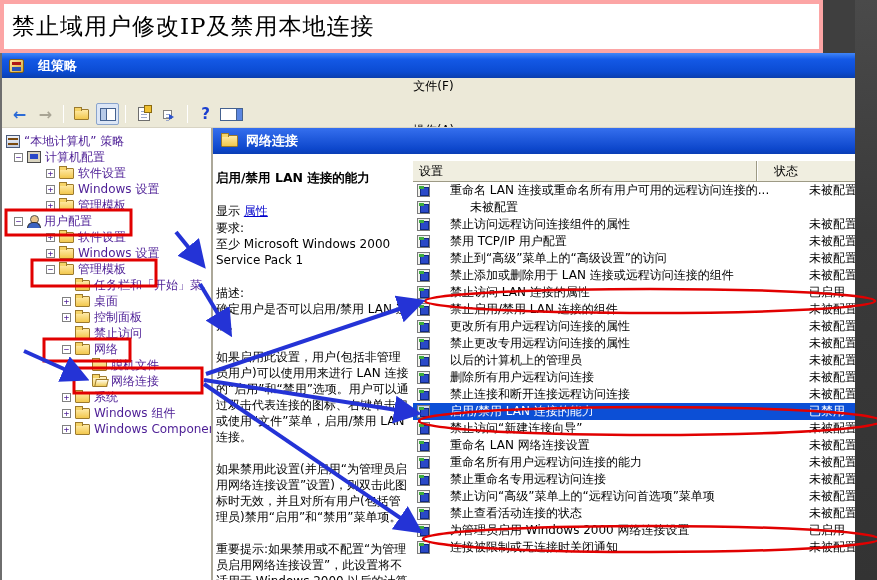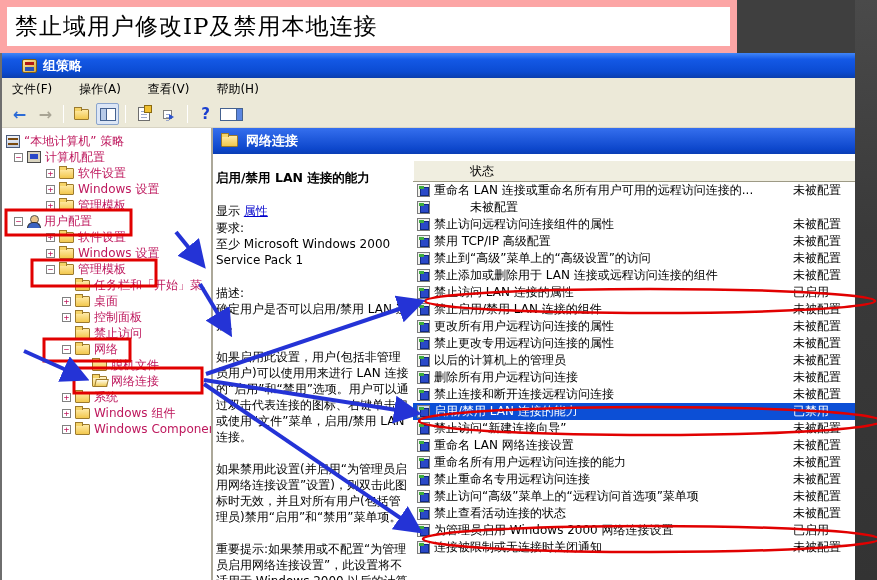--- a/index.html
+++ b/index.html
@@ -1,33 +1,33 @@
 <!DOCTYPE html>
 <html><head>
 <meta charset="utf-8">
 <style>
   html,body{margin:0;padding:0;width:877px;height:580px;overflow:hidden;background:#3f3f3f;
     font-family:"DejaVu Sans",sans-serif;-webkit-font-smoothing:none;}
   *{box-sizing:border-box;}
 
   
-  .banner{position:absolute;left:0;top:0;width:737px;height:53px;background:#fff;
-    border:7px solid #fca5a5;display:flex;align-items:center;padding-left:8px;
+  .banner{position:absolute;left:0;top:0;width:823px;height:53px;background:#fff;
+    border:4px solid #fca5a5;display:flex;align-items:center;padding-left:8px;
     font-family:"DejaVu Serif",serif;font-size:23px;color:#000;letter-spacing:1px;}
 
   
   .window{position:absolute;left:0;top:53px;width:855px;height:527px;background:#ece9d8;
     border-left:2px solid #6e6e6e;display:flex;flex-direction:column;}
   .titlebar{height:25px;background:linear-gradient(180deg,#4186f7 0%,#1459e6 25%,#0b4bd2 75%,#0a3eae 100%);
-    display:flex;align-items:center;gap:6px;padding-left:20px;color:#fff;font-weight:bold;font-size:13px;}
+    display:flex;align-items:center;gap:14px;padding-left:7px;color:#fff;font-weight:bold;font-size:13px;}
   .app-icon{width:15px;height:14px;background:linear-gradient(135deg,#ffe9a0,#d8a93c);
     border:1px solid #7c5c14;border-radius:2px;position:relative;}
   .app-icon:before{content:"";position:absolute;left:2px;top:2px;width:9px;height:3px;background:#b01818;}
   .app-icon:after{content:"";position:absolute;left:2px;top:7px;width:9px;height:4px;background:#2a53b8;}
-  .menubar{height:23px;display:flex;align-items:center;gap:27px;padding-left:10px;font-size:12px;color:#000;}
+  .menubar{height:23px;display:flex;align-items:center;gap:27px;padding-left:10px;font-size:12px;color:#000;flex-direction:column;}
   .menubar span{cursor:default;}
   .toolbar{height:27px;display:flex;align-items:center;gap:3px;padding-left:6px;
     border-bottom:1px solid #d8d4c4;}
   .tbtn{width:23px;height:22px;display:flex;align-items:center;justify-content:center;font-size:14px;}
   .tbtn.pressed{border:1px solid #8aa4cc;background:#dce6f6;border-radius:2px;}
   .tsep{width:1px;height:18px;background:#aca899;margin:0 3px;border-right:1px solid #fff;}
   .g-back{color:#2b6bd6;font-weight:bold;font-size:16px;}
   .g-fwd{color:#a8a494;font-weight:bold;font-size:16px;}
   .sheet{width:12px;height:14px;background:#fff;border:1px solid #6d6d6d;position:relative;}
   .sheet:before{content:"";position:absolute;left:2px;top:3px;right:2px;height:7px;
@@ -38,21 +38,21 @@
   .panes{width:16px;height:13px;border:1px solid #44618f;background:#fff;position:relative;}
   .panes:before{content:"";position:absolute;left:0;top:0;bottom:0;width:5px;background:#b8cbe8;border-right:1px solid #44618f;}
   .panes.right:before{left:auto;right:0;background:#5b86e0;border-right:none;border-left:1px solid #44618f;}
   .g-help{color:#1a3fd0;font-weight:bold;font-size:15px;}
 
   .main{flex:1;display:flex;min-height:0;}
 
   
   .tree{width:211px;background:#fff;border-right:2px solid #aca899;padding-top:5px;
     font-size:12px;overflow:hidden;}
-  .trow{height:16px;display:flex;align-items:center;white-space:nowrap;color:#be185d;cursor:default;}
+  .trow{height:16px;display:flex;align-items:center;white-space:nowrap;color:#4c1d95;cursor:default;}
   .exp{width:9px;height:9px;border:1px solid #808080;background:#fff;font-size:9px;line-height:7px;
     text-align:center;margin-right:4px;flex:0 0 9px;font-family:"DejaVu Sans Mono",monospace;}
   .exp.none{visibility:hidden;}
   .tico{margin-right:4px;flex:0 0 auto;}
   .i-folder{width:15px;height:11px;background:linear-gradient(#ffeaa6,#f2c84e);
     border:1px solid #9c7a2c;border-radius:1px;position:relative;}
   .i-folder:before{content:"";position:absolute;top:-3px;left:-1px;width:6px;height:3px;
     background:#f6d468;border:1px solid #9c7a2c;border-bottom:none;}
   .i-folder.open{background:linear-gradient(#fff3c8,#f6d468);}
   .i-folder.open:after{content:"";position:absolute;left:2px;top:2px;right:-2px;bottom:-1px;
@@ -79,27 +79,27 @@
   .ext-title{font-weight:bold;font-size:12.5px;margin-bottom:17px;}
   .ext-show{margin-bottom:1px;}
   .ext-show a{color:#0000cc;text-decoration:underline;cursor:pointer;}
   .ext-block{margin-bottom:17px;white-space:pre-line;}
   .extended p{margin:0 0 16px 0;}
 
   .list{position:absolute;left:200px;top:6px;width:442px;bottom:0;font-size:12px;}
   .list-header{height:22px;display:flex;align-items:center;background:#f0eee0;
     border-top:1px solid #fff;border-bottom:1px solid #9d9a85;color:#000;}
   .lh-set{flex:0 0 344px;padding-left:6px;border-right:1px solid #9d9a85;height:100%;display:flex;align-items:center;}
-  .lh-status{flex:1;padding-left:56px;height:100%;display:flex;align-items:center;border-left:1px solid #fff;}
+  .lh-status{flex:1;padding-left:16px;height:100%;display:flex;align-items:center;border-left:1px solid #fff;}
   .lrow{height:17px;display:flex;align-items:center;cursor:default;color:#000;}
   .lrow .ic{margin:0 4px;flex:0 0 13px;}
   .i-setting{width:13px;height:13px;background:#f2f2ee;border:1px solid #7a7a7a;position:relative;}
   .i-setting:before{content:"";position:absolute;right:0;bottom:0;width:7px;height:7px;background:#2a49c8;border:1px solid #102a80;}
   .i-setting:after{content:"";position:absolute;left:1px;top:1px;width:5px;height:3px;background:#3fae3f;}
-  .lab{flex:0 0 323px;white-space:nowrap;overflow:hidden;}
+  .lab{flex:0 0 323px;white-space:nowrap;overflow:hidden;margin-left:16px;}
   .st{flex:1;padding-left:36px;white-space:nowrap;}
   .lrow.selected{background:#0c4fd6;color:#fff;}
   .lrow.selected .i-setting{background:#cdd8f0;}
 
   .bgstrip{position:absolute;left:855px;top:0;width:22px;height:580px;
     background:linear-gradient(180deg,#4a4a4a 0%,#3a3a3a 40%,#333 100%);}
 
   .overlay{position:absolute;left:0;top:0;width:877px;height:580px;z-index:60;pointer-events:none;}
 </style>
 </head>
@@ -264,40 +264,41 @@
           <div>描述:</div>
           <div id="desc-paras">
               <p>确定用户是否可以启用/禁用 LAN 连接。</p>
               <p>如果启用此设置，用户(包括非管理员用户)可以使用用来进行 LAN 连接的“启用”和“禁用”选项。用户可以通过双击代表连接的图标、右键单击它或使用“文件”菜单，启用/禁用 LAN 连接。</p>
               <p>如果禁用此设置(并启用“为管理员启用网络连接设置”设置)，则双击此图标时无效，并且对所有用户(包括管理员)禁用“启用”和“禁用”菜单项。</p>
               <p>重要提示:如果禁用或不配置“为管理员启用网络连接设置”，此设置将不适用于 Windows 2000 以后的计算机上的管理员。</p>
             </div>
         </div>
         <div class="list">
           <div class="list-header">
+            <div class="lh-set">设置</div>
             <div class="lh-status">状态</div>
           </div>
           <div id="rows">
               <div class="lrow">
                 <span class="ic i-setting"></span>
                 <span class="lab">重命名 LAN 连接或重命名所有用户可用的远程访问连接的...</span>
                 <span class="st">未被配置</span>
               </div>
               <div class="lrow">
                 <span class="ic i-setting"></span>
                 <span class="st">未被配置</span>
               </div>
               <div class="lrow">
                 <span class="ic i-setting"></span>
                 <span class="lab">禁止访问远程访问连接组件的属性</span>
                 <span class="st">未被配置</span>
               </div>
               <div class="lrow">
                 <span class="ic i-setting"></span>
-                <span class="lab">禁用 TCP/IP 高级配置</span>
+                <span class="lab">禁用 TCP/IP 用户配置</span>
                 <span class="st">未被配置</span>
               </div>
               <div class="lrow">
                 <span class="ic i-setting"></span>
                 <span class="lab">禁止到“高级”菜单上的“高级设置”的访问</span>
                 <span class="st">未被配置</span>
               </div>
               <div class="lrow">
                 <span class="ic i-setting"></span>
                 <span class="lab">禁止添加或删除用于 LAN 连接或远程访问连接的组件</span>

